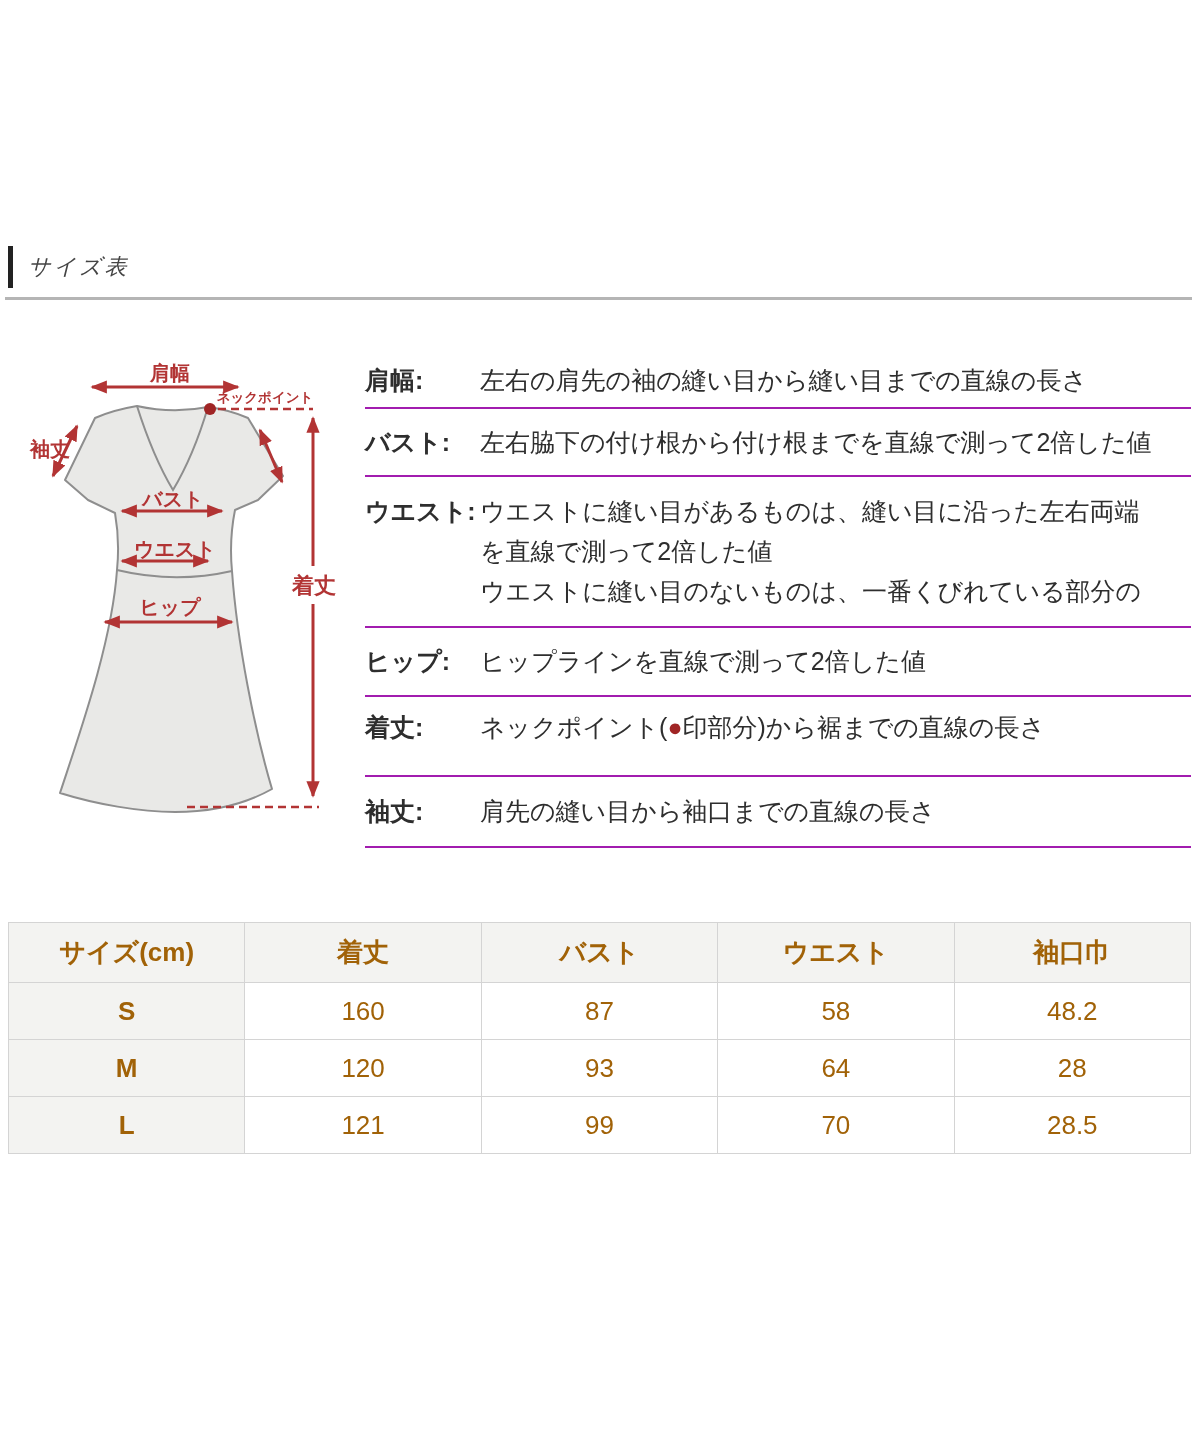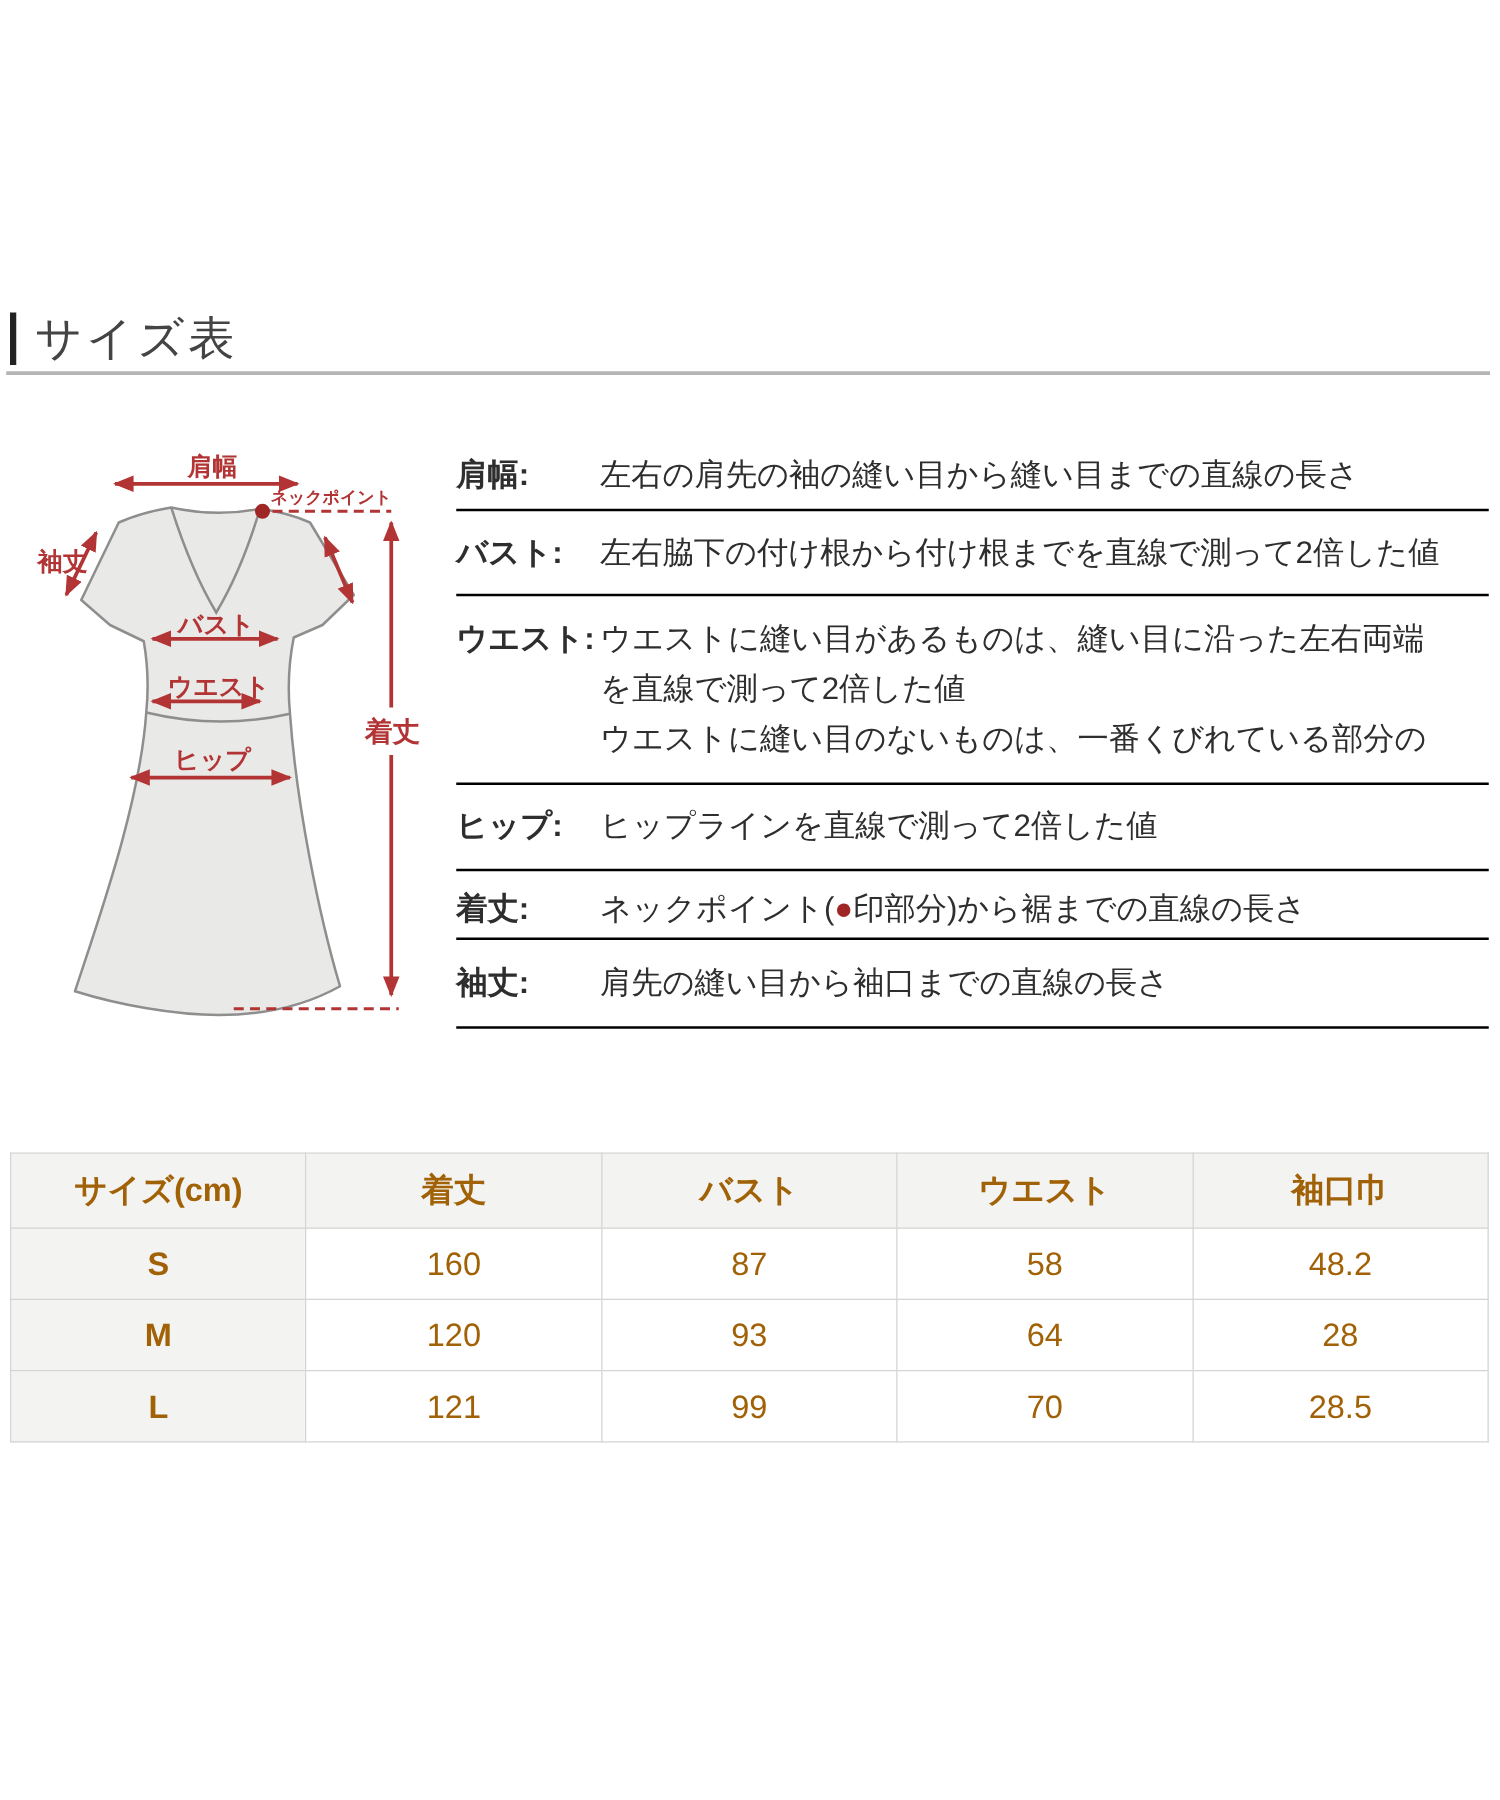--- a/index.html
+++ b/index.html
@@ -25,23 +25,24 @@
     display: flex;
     align-items: center;
   }
   .title-bar {
     width: 5px;
     height: 42px;
     background: #222222;
     margin-right: 15px;
   }
   .title-text {
-    font-size: 37px;
+    font-size: 22px;
     letter-spacing: 3px;
     color: #444444;
+    font-style: italic;
   }
   .title-divider {
     position: absolute;
     left: 5px;
     top: 297px;
     width: 1187px;
     height: 3px;
     background: #b5b5b5;
   }
 
@@ -89,35 +90,35 @@
   .defs {
     position: absolute;
     left: 365px;
     top: 352px;
     width: 826px;
     font-size: 25px;
     color: #2e2e2e;
   }
   .def-row {
     display: flex;
-    border-bottom: 2px solid #000000;
+    border-bottom: 2px solid #a21caf;
   }
   .def-term {
     flex: none;
     width: 115px;
     font-weight: bold;
     line-height: 40px;
   }
   .def-body { flex: 1; }
   .def-body div { line-height: 40px; }
   .pad-1 { padding: 8px 0 7px 0; }
   .pad-2 { padding: 13px 0 13px 0; }
   .pad-3 { padding: 14px 0 15px 0; justify-content: flex-end; }
   .pad-4 { padding: 13px 0 14px 0; }
-  .pad-5 { padding: 10px 0 3px 0; }
+  .pad-5 { padding: 10px 0 28px 0; }
   .pad-6 { padding: 14px 0 15px 0; }
   .red-dot { color: #a02525; }
 
   
   .size-table {
     position: absolute;
     left: 8px;
     top: 922px;
     width: 1183px;
     border-collapse: collapse;

